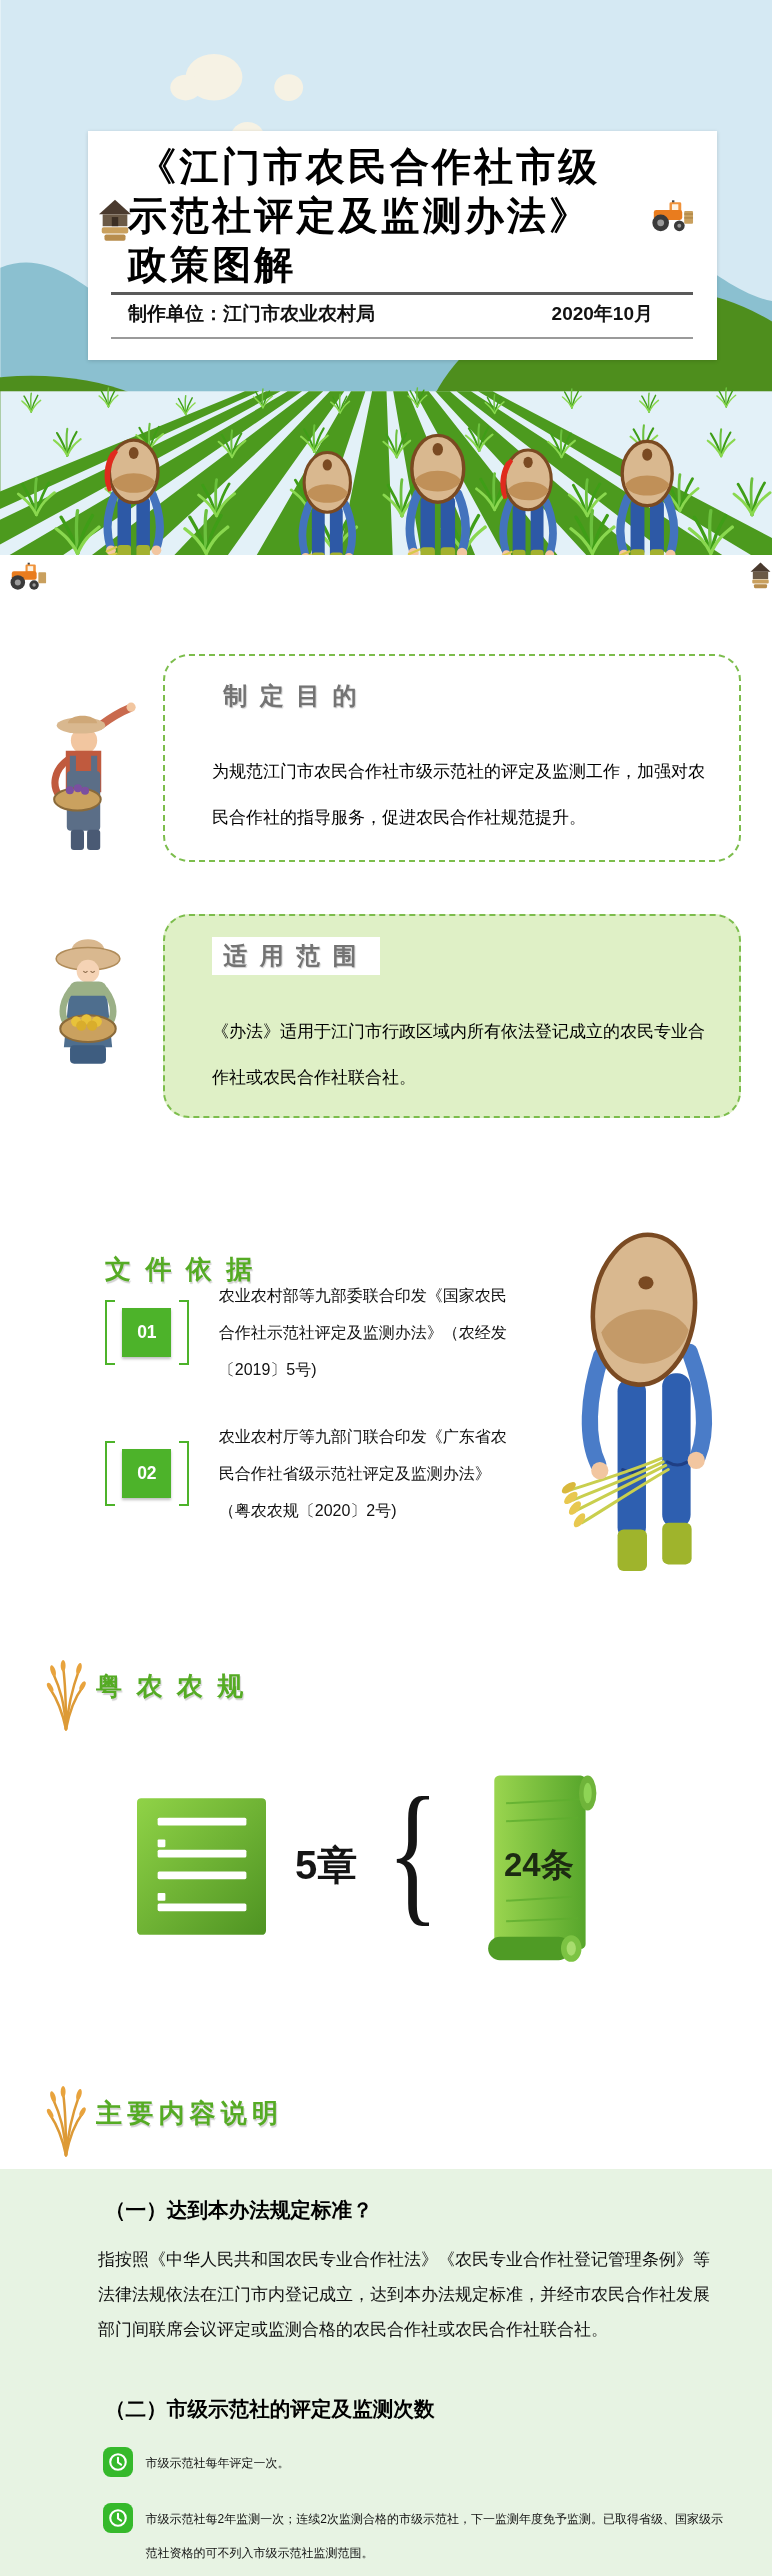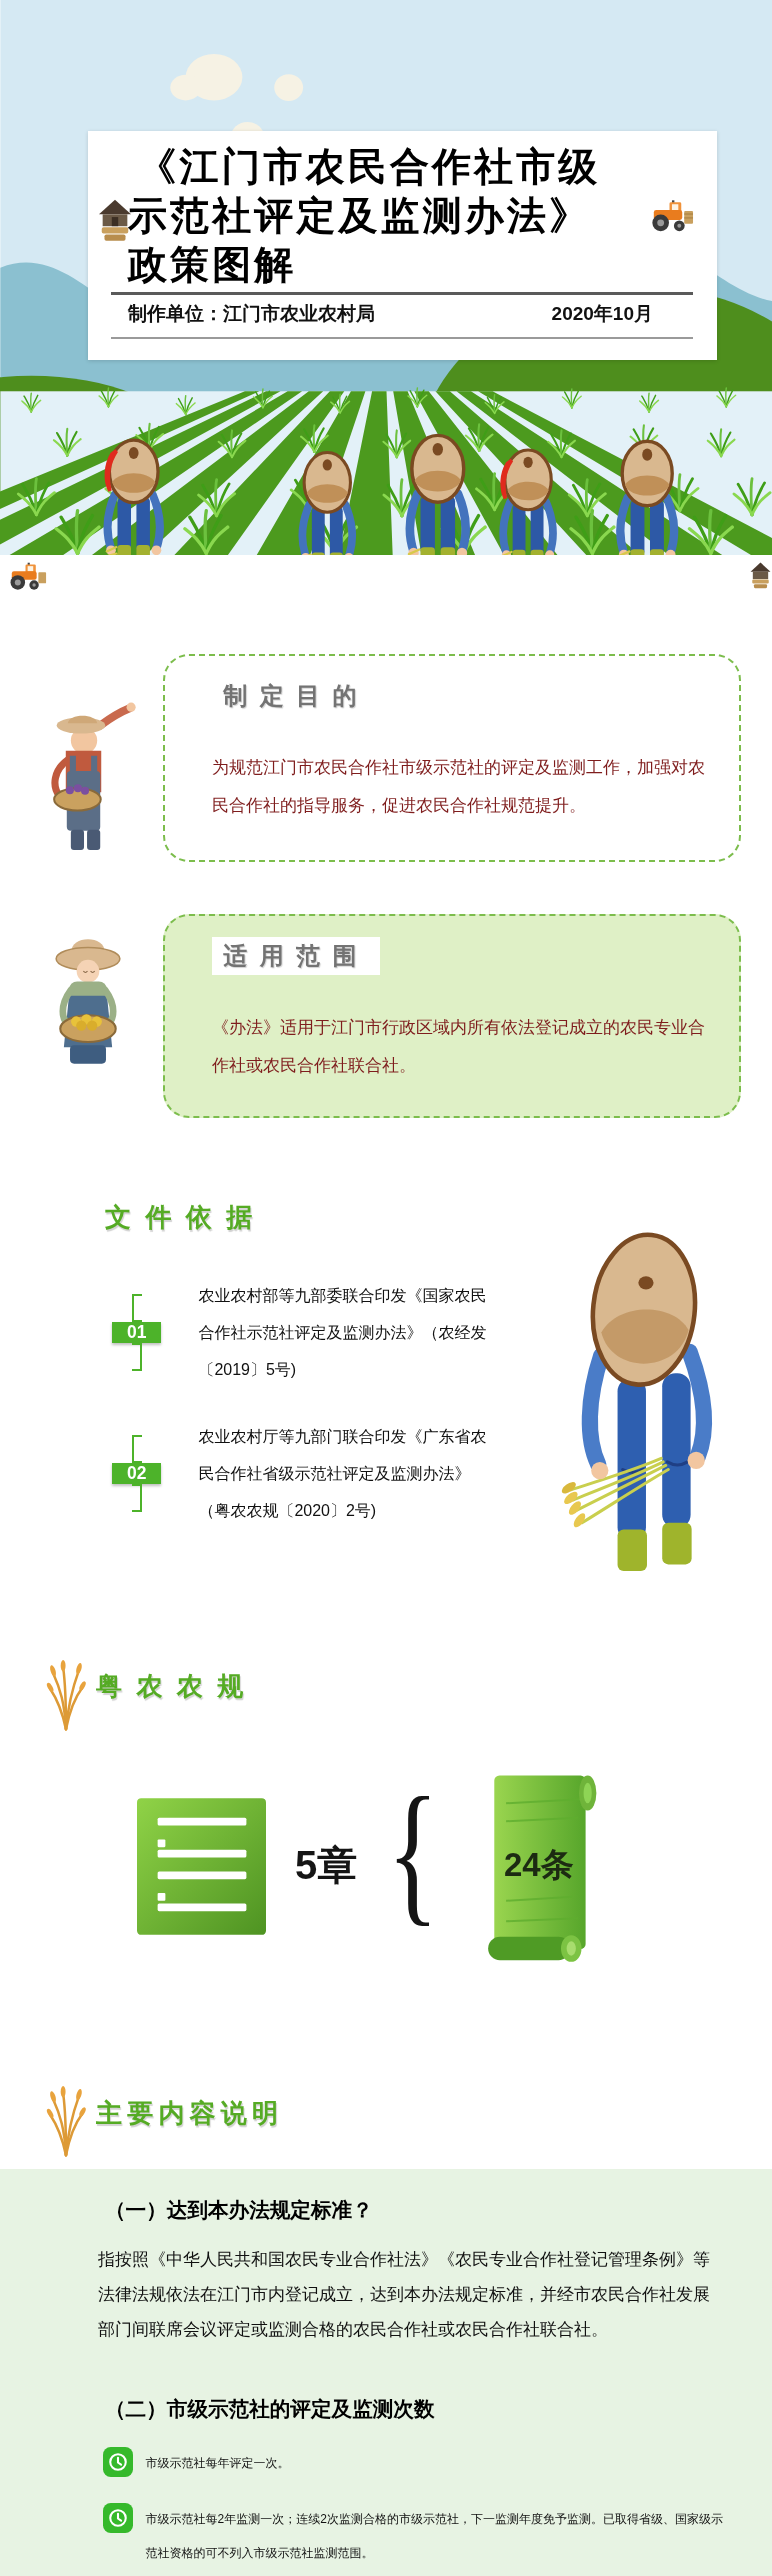--- a/index.html
+++ b/index.html
@@ -13,27 +13,27 @@
   .card-title .tl1{padding-left:9.3px;}
   .divider1{position:absolute;left:23px;top:161px;width:582px;height:2.6px;background:#5a5a5a;}
   .divider2{position:absolute;left:23px;top:206px;width:582px;height:1.5px;background:#9a9a9a;}
   .maker-row{position:absolute;left:40px;top:170px;width:556px;font-size:19px;font-weight:700;}
   .maker-row .date{position:absolute;right:31px;top:0;}
   
   .dash-box{border:2.1px dashed #7cbd4c;border-radius:26px;background:#fff;}
   .dash-box.green{background:#dff0c6;}
   .sec-title{display:inline-block;background:#fff;padding:3.1px 11.3px;color:#737373;font-size:24px;
              font-weight:900;letter-spacing:12.4px;text-shadow:1px 1px 1px rgba(0,0,0,.18);}
-  .sec-body{font-size:17px;line-height:38px;color:#7f1d1d;}
+  .sec-body{font-size:17px;line-height:46px;color:#000000;}
   
   .green-head{color:#55ab24;font-size:26px;font-weight:900;letter-spacing:14.4px;
               text-shadow:1px 1.5px 1px rgba(0,0,0,.18);}
   
   .b-item{display:flex;align-items:center;}
-  .badge-wrap{display:flex;align-items:center;height:77px;flex-direction:column;}
+  .badge-wrap{display:flex;align-items:center;height:77px;}
   .brk{width:8.2px;height:61px;}
   .brk.l{border-left:2.6px solid #4db32a;border-top:2.6px solid #4db32a;border-bottom:2.6px solid #4db32a;}
   .brk.r{border-right:2.6px solid #4db32a;border-top:2.6px solid #4db32a;border-bottom:2.6px solid #4db32a;}
   .badge{width:49px;height:49px;margin:0 7.2px;background:#4db32a;color:#fff;font-size:17.5px;font-weight:700;
          display:flex;align-items:center;justify-content:center;box-shadow:0 1.5px 2.6px rgba(0,0,0,.25);}
   .b-text{width:296px;margin-left:30px;font-size:16px;line-height:37px;}
   
   .chap{font-size:40px;font-weight:900;color:#151515;}
   .brace{font-size:108px;font-weight:400;font-family:"Liberation Serif",serif;color:#151515;
          transform:scaleY(1.45);transform-origin:center;line-height:108px;}
@@ -226,21 +226,21 @@
     <path d="M128,120 C150,150 148,178 130,192" stroke="#9bb087" stroke-width="13" fill="none" stroke-linecap="round"></path>
     <ellipse cx="95" cy="196" rx="54" ry="26" fill="#caa15f" stroke="#8a6a3a" stroke-width="4"></ellipse>
     <circle cx="72" cy="182" r="10" fill="#e8c23a"></circle>
       <circle cx="92" cy="178" r="10" fill="#e8c23a"></circle>
     <circle cx="112" cy="182" r="10" fill="#e8c23a"></circle>
       <circle cx="82" cy="190" r="10" fill="#d9ad2c"></circle>
       <circle cx="103" cy="190" r="10" fill="#d9ad2c"></circle>
     <rect x="60" y="228" width="70" height="36" rx="8" fill="#3e5d80"></rect>
   </svg>
 
-  <div class="abs green-head" style="left:105px;top:1200px">文件依据</div>
+  <div class="abs green-head" style="left:105px;top:1252px">文件依据</div>
   <div class="abs b-item" style="left:105px;top:1277px">
     <div class="badge-wrap">
       <span class="brk l"></span>
       <span class="badge">01</span>
       <span class="brk r"></span>
     </div>
     <div class="b-text">农业农村部等九部委联合印发《国家农民合作社示范社评定及监测办法》（农经发〔2019〕5号)</div>
   </div>
   <div class="abs b-item" style="left:105px;top:1418px">
     <div class="badge-wrap">

